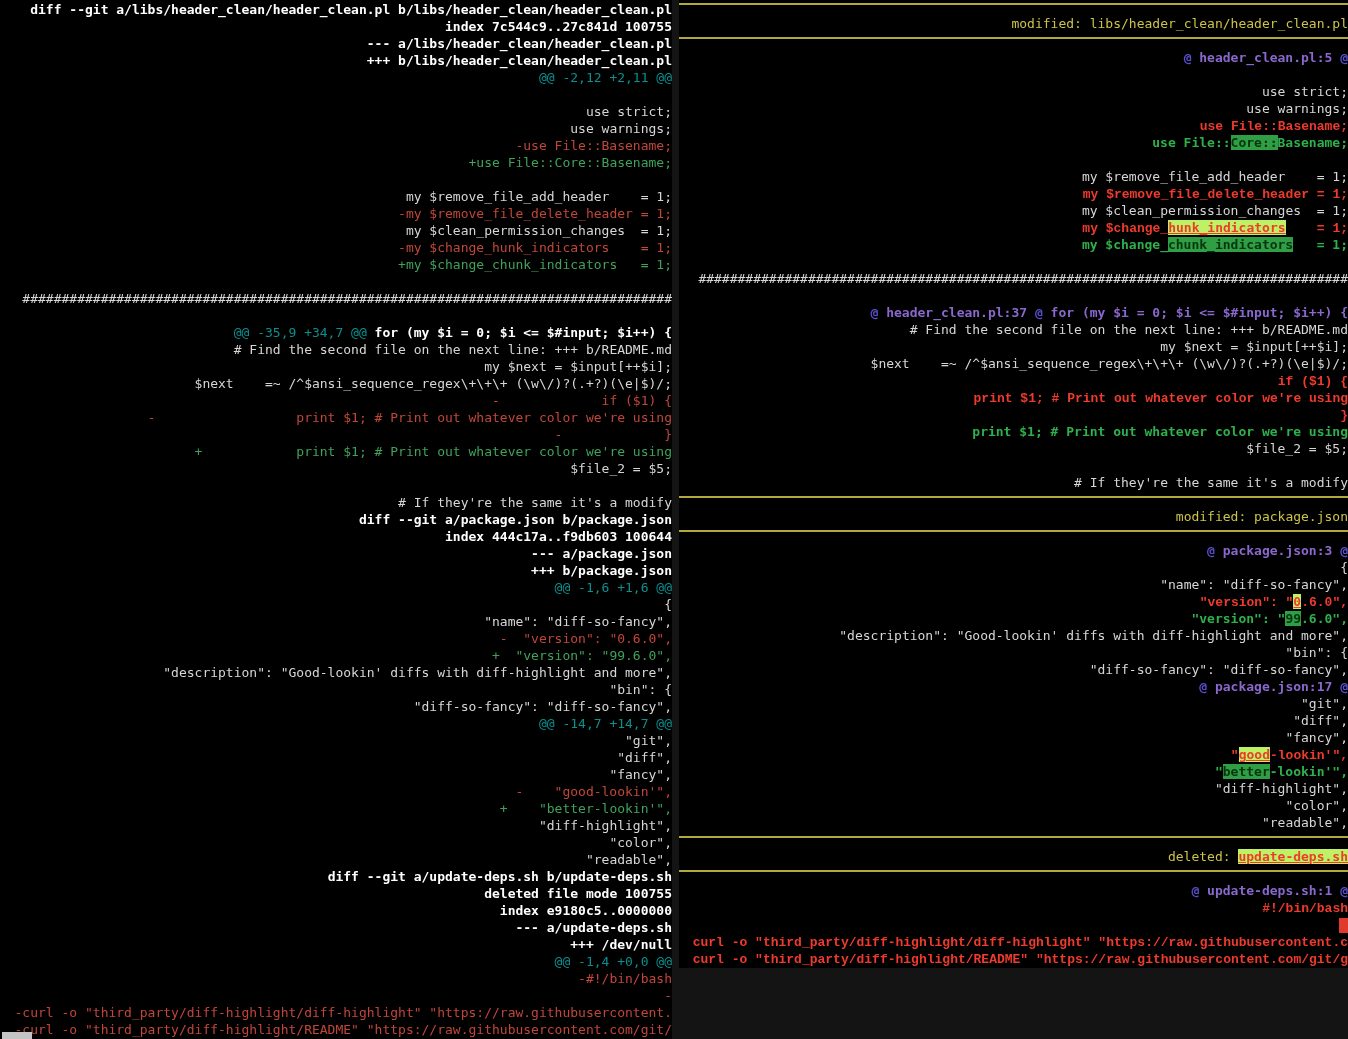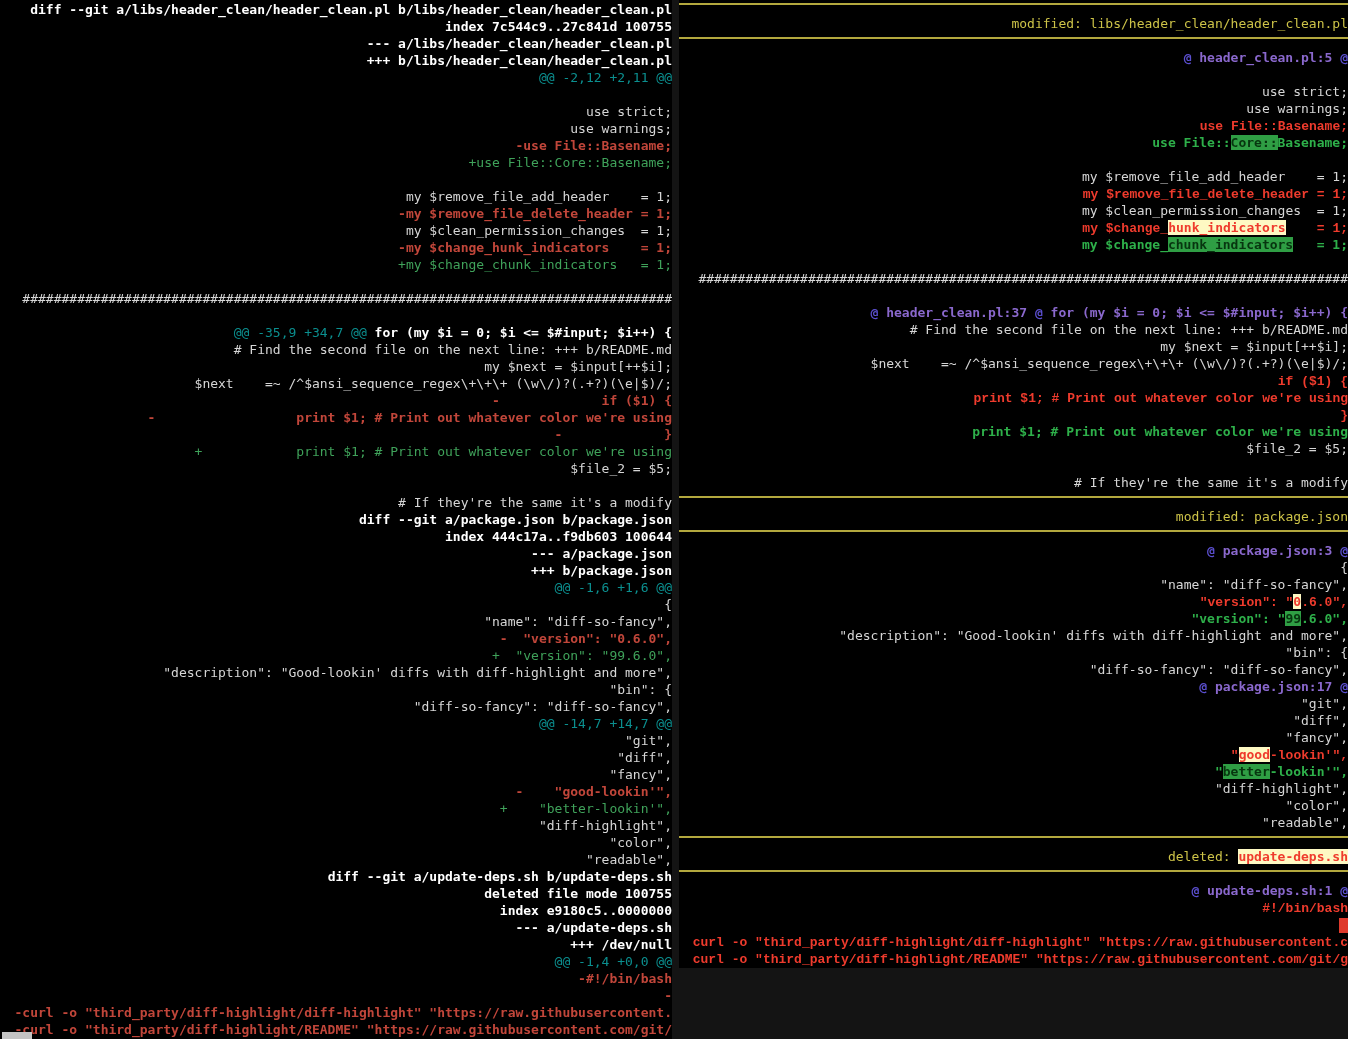--- a/index.html
+++ b/index.html
@@ -11,26 +11,26 @@
     overflow:hidden;
     white-space:pre;
     text-align:right;
   }
   .line{position:absolute;left:0;right:0;height:17px;white-space:pre;}
   .rule{position:absolute;left:0;right:0;height:2px;background:#b3a83e;}
   
   .w  {color:#d6d6d6;}
   .b  {color:#ffffff;font-weight:bold;}
   .cy {color:#0b8f8f;}
-  .r  {color:#c1463a;font-weight:bold;}
+  .r  {color:#c1463a;}
   .g  {color:#3fa25a;}
   .y  {color:#cdc348;}
   .rb {color:#ef3b2d;font-weight:bold;font-family:Liberation Mono, monospace;}
   .gb {color:#2eb04a;font-weight:bold;}
-  .rh {color:#ef3b2d;background:#fef9c3;font-weight:bold;}
+  .rh {color:#ef3b2d;background:#bef264;font-weight:bold;text-decoration:underline;}
   .gh {color:#07350f;background:#2f9e44;font-weight:bold;}
   .pa {color:#5b4fd0;font-weight:bold;}
   .pb {color:#8a68cd;font-weight:bold;}
   .blk{display:inline-block;width:9px;height:15px;background:#df3a2c;vertical-align:middle;}
   .cursor{position:absolute;background:#c4c4c4;}
 </style>
 </head>
 <body>
 
 <div id="panel-left" class="term" style="left: 0px; top: 0px; width: 672px; height: 1039px; background: rgb(0, 0, 0);"><div class="line" style="top: 1px; padding-left: 2px;"><span class="b">diff --git a/libs/header_clean/header_clean.pl b/libs/header_clean/header_clean.pl</span></div><div class="line" style="top: 18px; padding-left: 2px;"><span class="b">index 7c544c9..27c841d 100755</span></div><div class="line" style="top: 35px; padding-left: 2px;"><span class="b">--- a/libs/header_clean/header_clean.pl</span></div><div class="line" style="top: 52px; padding-left: 2px;"><span class="b">+++ b/libs/header_clean/header_clean.pl</span></div><div class="line" style="top: 69px; padding-left: 2px;"><span class="cy">@@ -2,12 +2,11 @@</span></div><div class="line" style="top: 86px; padding-left: 2px;"></div><div class="line" style="top: 103px; padding-left: 2px;"><span class="w"> use strict;</span></div><div class="line" style="top: 120px; padding-left: 2px;"><span class="w"> use warnings;</span></div><div class="line" style="top: 137px; padding-left: 2px;"><span class="r">-use File::Basename;</span></div><div class="line" style="top: 154px; padding-left: 2px;"><span class="g">+use File::Core::Basename;</span></div><div class="line" style="top: 171px; padding-left: 2px;"></div><div class="line" style="top: 188px; padding-left: 2px;"><span class="w"> my $remove_file_add_header    = 1;</span></div><div class="line" style="top: 205px; padding-left: 2px;"><span class="r">-my $remove_file_delete_header = 1;</span></div><div class="line" style="top: 222px; padding-left: 2px;"><span class="w"> my $clean_permission_changes  = 1;</span></div><div class="line" style="top: 239px; padding-left: 2px;"><span class="r">-my $change_hunk_indicators    = 1;</span></div><div class="line" style="top: 256px; padding-left: 2px;"><span class="g">+my $change_chunk_indicators   = 1;</span></div><div class="line" style="top: 273px; padding-left: 2px;"></div><div class="line" style="top: 290px; padding-left: 2px;"><span class="w"> ###################################################################################</span></div><div class="line" style="top: 307px; padding-left: 2px;"></div><div class="line" style="top: 324px; padding-left: 2px;"><span class="cy">@@ -35,9 +34,7 @@</span><span class="b"> for (my $i = 0; $i &lt;= $#input; $i++) {</span></div><div class="line" style="top: 341px; padding-left: 2px;"><span class="w">             # Find the second file on the next line: +++ b/README.md</span></div><div class="line" style="top: 358px; padding-left: 2px;"><span class="w">             my $next = $input[++$i];</span></div><div class="line" style="top: 375px; padding-left: 2px;"><span class="w">             $next    =~ /^$ansi_sequence_regex\+\+\+ (\w\/)?(.+?)(\e|$)/;</span></div><div class="line" style="top: 392px; padding-left: 2px;"><span class="r">-             if ($1) {</span></div><div class="line" style="top: 409px; padding-left: 2px;"><span class="r">-                  print $1; # Print out whatever color we're using</span></div><div class="line" style="top: 426px; padding-left: 2px;"><span class="r">-             }</span></div><div class="line" style="top: 443px; padding-left: 2px;"><span class="g">+            print $1; # Print out whatever color we're using</span></div><div class="line" style="top: 460px; padding-left: 2px;"><span class="w">             $file_2 = $5;</span></div><div class="line" style="top: 477px; padding-left: 2px;"></div><div class="line" style="top: 494px; padding-left: 2px;"><span class="w">             # If they're the same it's a modify</span></div><div class="line" style="top: 511px; padding-left: 2px;"><span class="b">diff --git a/package.json b/package.json</span></div><div class="line" style="top: 528px; padding-left: 2px;"><span class="b">index 444c17a..f9db603 100644</span></div><div class="line" style="top: 545px; padding-left: 2px;"><span class="b">--- a/package.json</span></div><div class="line" style="top: 562px; padding-left: 2px;"><span class="b">+++ b/package.json</span></div><div class="line" style="top: 579px; padding-left: 2px;"><span class="cy">@@ -1,6 +1,6 @@</span></div><div class="line" style="top: 596px; padding-left: 2px;"><span class="w"> {</span></div><div class="line" style="top: 613px; padding-left: 2px;"><span class="w">   "name": "diff-so-fancy",</span></div><div class="line" style="top: 630px; padding-left: 2px;"><span class="r">-  "version": "0.6.0",</span></div><div class="line" style="top: 647px; padding-left: 2px;"><span class="g">+  "version": "99.6.0",</span></div><div class="line" style="top: 664px; padding-left: 2px;"><span class="w">   "description": "Good-lookin' diffs with diff-highlight and more",</span></div><div class="line" style="top: 681px; padding-left: 2px;"><span class="w">   "bin": {</span></div><div class="line" style="top: 698px; padding-left: 2px;"><span class="w">     "diff-so-fancy": "diff-so-fancy",</span></div><div class="line" style="top: 715px; padding-left: 2px;"><span class="cy">@@ -14,7 +14,7 @@</span></div><div class="line" style="top: 732px; padding-left: 2px;"><span class="w">     "git",</span></div><div class="line" style="top: 749px; padding-left: 2px;"><span class="w">     "diff",</span></div><div class="line" style="top: 766px; padding-left: 2px;"><span class="w">     "fancy",</span></div><div class="line" style="top: 783px; padding-left: 2px;"><span class="r">-    "good-lookin'",</span></div><div class="line" style="top: 800px; padding-left: 2px;"><span class="g">+    "better-lookin'",</span></div><div class="line" style="top: 817px; padding-left: 2px;"><span class="w">     "diff-highlight",</span></div><div class="line" style="top: 834px; padding-left: 2px;"><span class="w">     "color",</span></div><div class="line" style="top: 851px; padding-left: 2px;"><span class="w">     "readable",</span></div><div class="line" style="top: 868px; padding-left: 2px;"><span class="b">diff --git a/update-deps.sh b/update-deps.sh</span></div><div class="line" style="top: 885px; padding-left: 2px;"><span class="b">deleted file mode 100755</span></div><div class="line" style="top: 902px; padding-left: 2px;"><span class="b">index e9180c5..0000000</span></div><div class="line" style="top: 919px; padding-left: 2px;"><span class="b">--- a/update-deps.sh</span></div><div class="line" style="top: 936px; padding-left: 2px;"><span class="b">+++ /dev/null</span></div><div class="line" style="top: 953px; padding-left: 2px;"><span class="cy">@@ -1,4 +0,0 @@</span></div><div class="line" style="top: 970px; padding-left: 2px;"><span class="r">-#!/bin/bash</span></div><div class="line" style="top: 987px; padding-left: 2px;"><span class="r">-</span></div><div class="line" style="top: 1004px; padding-left: 2px;"><span class="r">-curl -o "third_party/diff-highlight/diff-highlight" "https://raw.githubusercontent.</span></div><div class="line" style="top: 1021px; padding-left: 2px;"><span class="r">-curl -o "third_party/diff-highlight/README" "https://raw.githubusercontent.com/git/</span></div></div>

